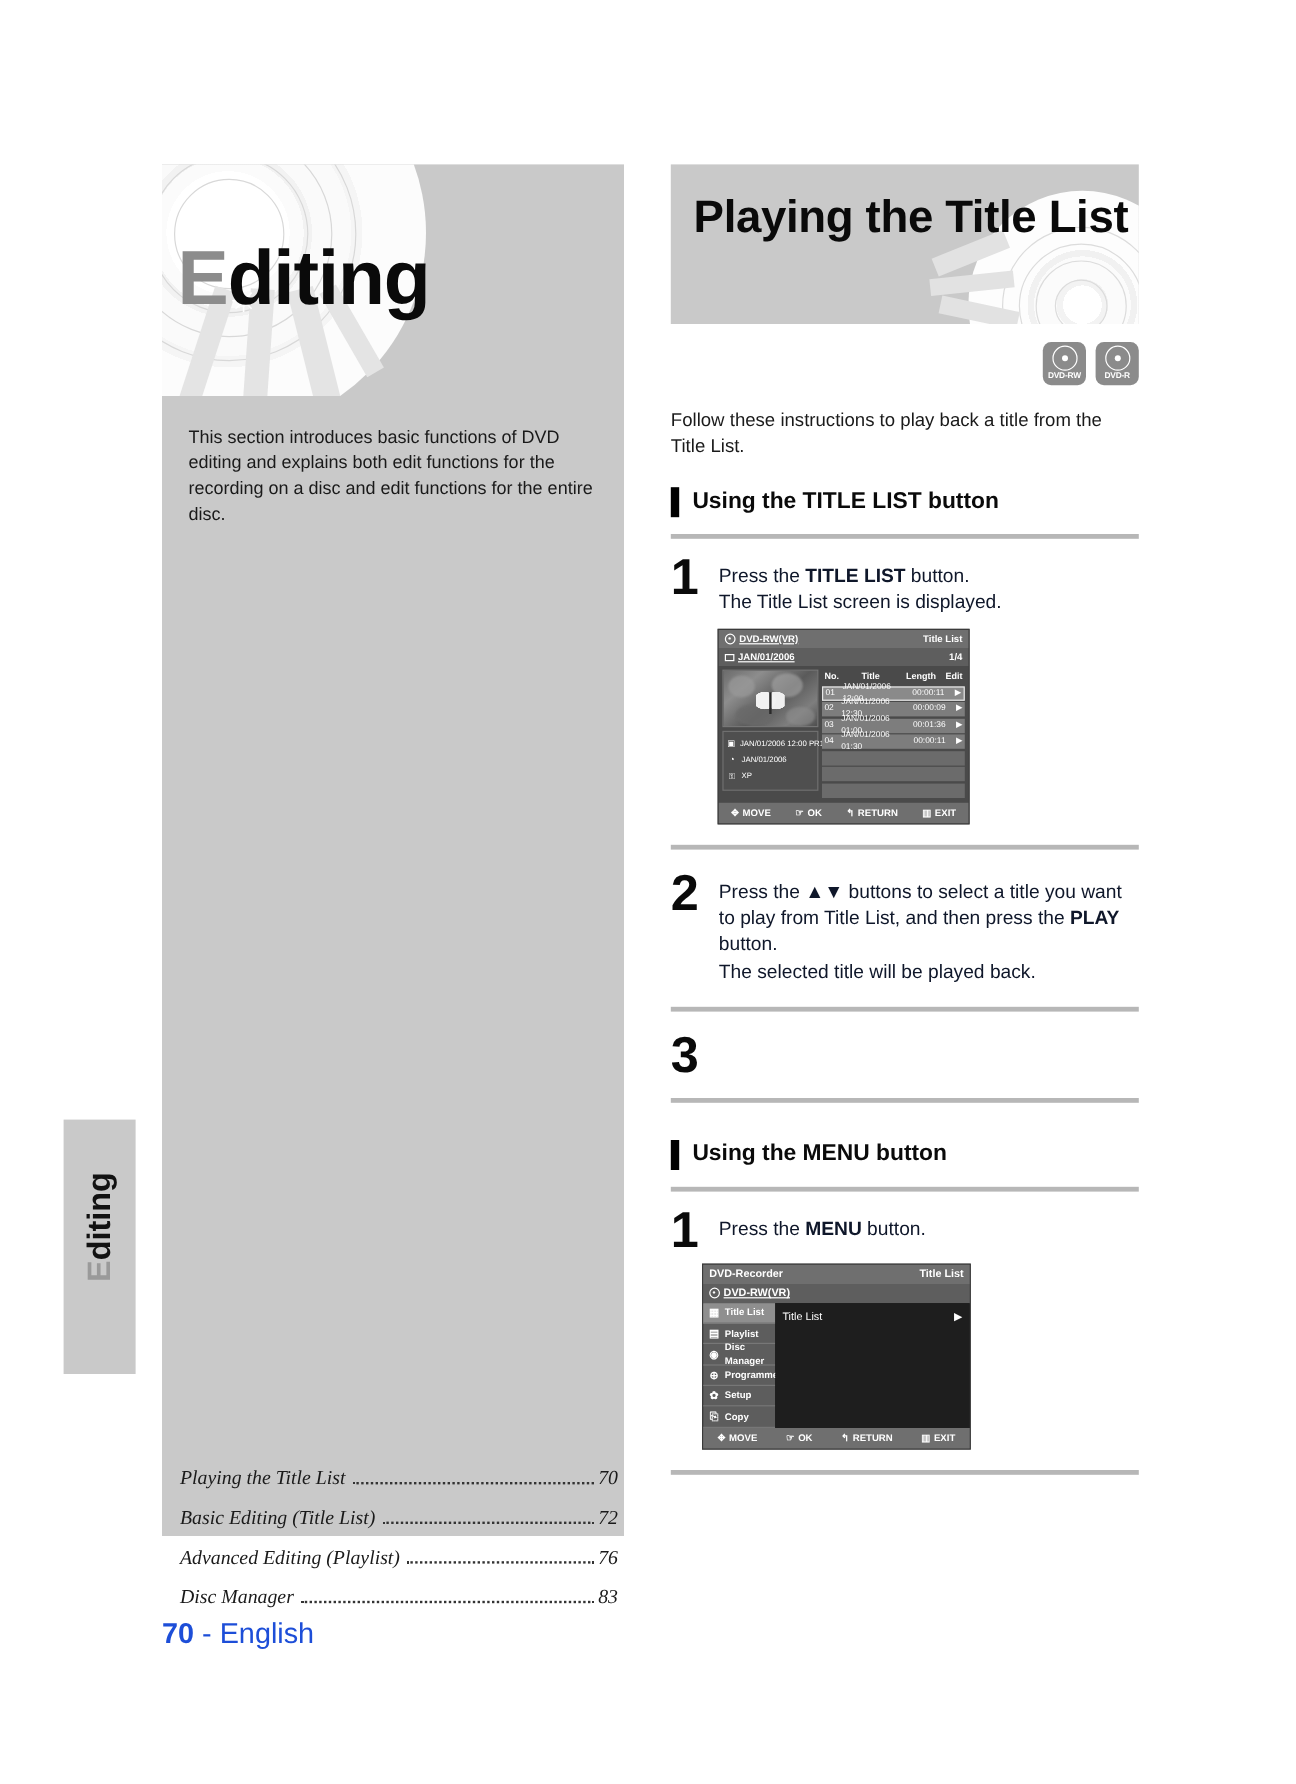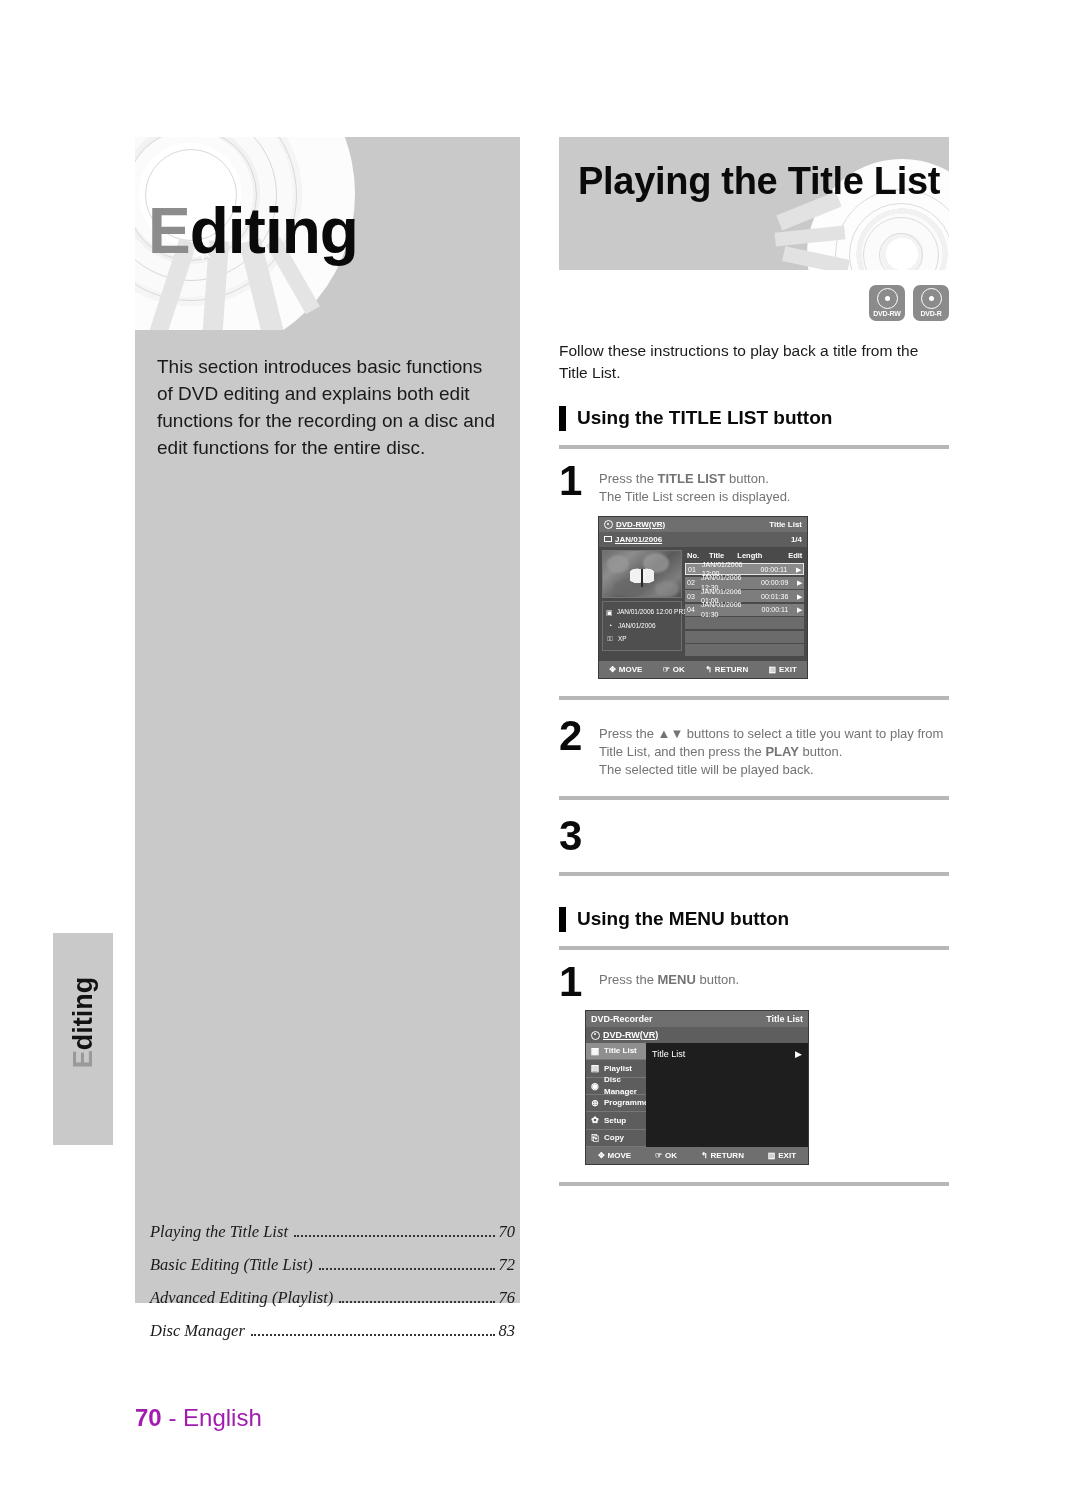--- a/index.html
+++ b/index.html
@@ -51,21 +51,21 @@
   }
   .hero-title .e{color:#8c8c8c;}
   .hero-title .rest{color:#0a0a0a;}
 
   .intro-block{
     width:385px;background:#c9c9c9;
     padding:24px 22px 26px 22px;
     box-sizing:border-box;
   }
   .intro-block p{
-    margin:0;font-size:19px;line-height:1.42;color:#1a1a1a;
+    margin:0;font-size:15px;line-height:1.42;color:#1a1a1a;
   }
 
   .left-body{
     width:385px;background:#c9c9c9;height:815px;
   }
 
   
   .side-tab{
     position:absolute;left:53px;top:933px;width:60px;height:212px;
     background:#c9c9c9;
@@ -92,22 +92,22 @@
   }
   .toc-row .t{padding-right:4px;}
   .toc-row .dots{
     flex:1;border-bottom:2px dotted #333;
     margin:0 2px 4px 2px;min-width:10px;
   }
   .toc-row .pg{padding-left:2px;}
 
   
   .footer{
-    position:absolute;left:135px;top:1404px;
-    font-size:24px;color:#a21caf;
+    position:absolute;left:135px;top:1348px;
+    font-size:24px;color:#1d4ed8;
   }
   .footer .num{font-weight:bold;}
 
   
   .right-col{position:absolute;left:559px;top:137px;width:390px;}
 
   .sec-hero{
     position:relative;width:390px;height:133px;background:#c9c9c9;overflow:hidden;
   }
   .sec-hero-title{
@@ -159,21 +159,21 @@
   .sec-head .bar{width:7px;height:25px;background:#000;display:block;}
   .sec-head .txt{font-size:19px;font-weight:bold;color:#0a0a0a;}
 
   .rule{height:4px;background:#b7b7b7;width:390px;}
 
   .step{display:flex;gap:14px;align-items:flex-start;}
   .step .n{
     font-size:42px;font-weight:bold;line-height:0.92;color:#0a0a0a;
     min-width:26px;text-align:left;
   }
-  .step .body{font-size:13px;line-height:1.38;color:#737373;padding-top:8px;}
+  .step .body{font-size:16px;line-height:1.38;color:#0f172a;padding-top:8px;}
   .step .body b{font-weight:bold;}
 
   
   .osd{
     border:1px solid #3a3a3a;background:#555;
     font-family:"Liberation Sans", sans-serif;color:#fff;
   }
   .osd-titlelist{width:208px;}
   .osd-bar{
     height:15px;background:#6f6f6f;display:flex;align-items:center;
@@ -220,21 +220,21 @@
   }
   .osd-meta .row{display:flex;align-items:center;gap:4px;white-space:nowrap;}
   .osd-meta .gl{width:8px;text-align:center;font-size:7px;}
   .osd-right{flex:1;display:flex;flex-direction:column;}
   .osd-th{
     display:flex;font-size:7.5px;font-weight:bold;padding:1px 2px 2px 2px;color:#fff;
   }
   .osd-th .c-no{width:22px;}
   .osd-th .c-title{flex:1;text-align:center;}
   .osd-th .c-len{width:38px;text-align:right;}
-  .osd-th .c-edit{width:22px;text-align:right;margin-left:18px;}
+  .osd-th .c-edit{width:22px;text-align:right;}
   .osd-row{
     display:flex;align-items:center;font-size:7px;height:12px;
     background:#7d7d7d;margin-bottom:1.5px;padding:0 2px;color:#fff;
     box-sizing:border-box;
   }
   .osd-row.sel{background:#8a8a8a;border:1px solid #e6e6e6;}
   .osd-row.empty{background:#6b6b6b;}
   .osd-row .c-no{width:14px;}
   .osd-row .c-title{flex:1;}
   .osd-row .c-len{width:34px;text-align:right;}

